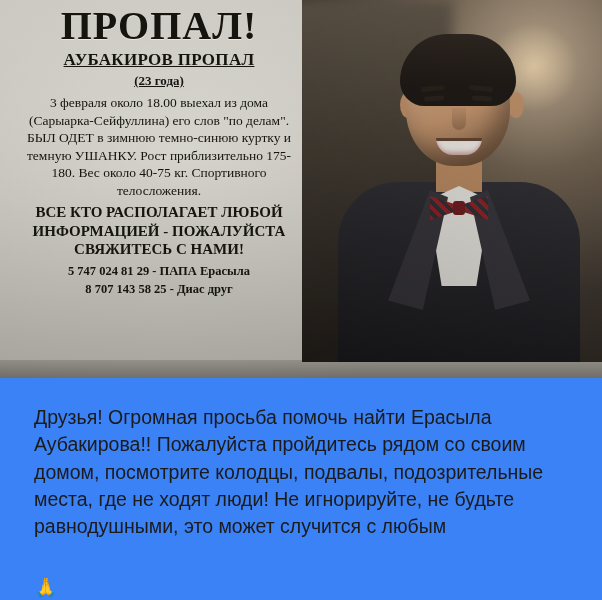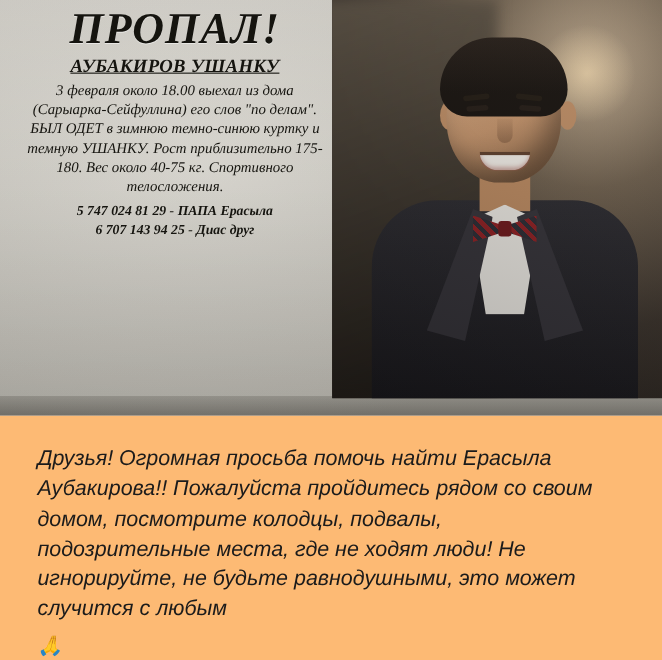--- a/index.html
+++ b/index.html
@@ -11,21 +11,20 @@
     width: 602px;
     height: 600px;
     overflow: hidden;
     font-family: "Liberation Sans", sans-serif;
   }
   .page {
     position: relative;
     width: 534px;
     height: 600px;
     background: #ffffff;
-    font-style: italic;
   }
 
   
   .poster {
     position: relative;
     width: 602px;
     height: 378px;
     background: #d9d6cf;
     overflow: hidden;
   }
@@ -279,21 +278,21 @@
     pointer-events: none;
   }
 
   
   .caption {
     position: absolute;
     left: 0;
     top: 378px;
     width: 602px;
     height: 222px;
-    background: #fdba74;
+    background: #3b82f6;
     box-sizing: border-box;
     padding: 26px 42px 0 34px;
   }
   .caption p {
     margin: 0;
     color: #1b1b1b;
     font-size: 19.5px;
     line-height: 1.40;
     font-family: "Liberation Sans", sans-serif;
   }
@@ -341,25 +340,27 @@
       <div class="brow-r"></div>
       <div class="eye-l"></div>
       <div class="eye-r"></div>
       <div class="nose"></div>
       <div class="mouth"></div>
       <div class="photo-grain"></div>
     </div>
 
     <div class="flyer-text">
       <div class="headline">ПРОПАЛ!</div>
-      <div class="name">АУБАКИРОВ УШАНКУ</div>
+      <div class="name">АУБАКИРОВ ПРОПАЛ</div>
+      <div class="age">(23 года)</div>
       <div class="body-para">3 февраля около 18.00 выехал из дома (Сарыарка-Сейфуллина) его слов "по делам". БЫЛ ОДЕТ в зимнюю темно-синюю куртку и темную УШАНКУ. Рост приблизительно 175-180. Вес около 40-75 кг. Спортивного телосложения.</div>
+      <div class="appeal">ВСЕ КТО РАСПОЛАГАЕТ ЛЮБОЙ ИНФОРМАЦИЕЙ - ПОЖАЛУЙСТА СВЯЖИТЕСЬ С НАМИ!</div>
       <div class="phones">
         <div class="phone-line">5 747 024 81 29 - ПАПА Ерасыла</div>
-        <div class="phone-line">6 707 143 94 25 - Диас друг</div>
+        <div class="phone-line">8 707 143 58 25 - Диас друг</div>
       </div>
     </div>
 
     <div class="poster-bottom-shadow"></div>
   </div>
 
   <div class="caption">
     <p>Друзья! Огромная просьба помочь найти Ерасыла Аубакирова!! Пожалуйста пройдитесь рядом со своим домом, посмотрите колодцы, подвалы, подозрительные места, где не ходят люди! Не игнорируйте, не будьте равнодушными, это может случится с любым</p>
     <div class="emoji-row">
       <span class="emoji">🙏</span>

